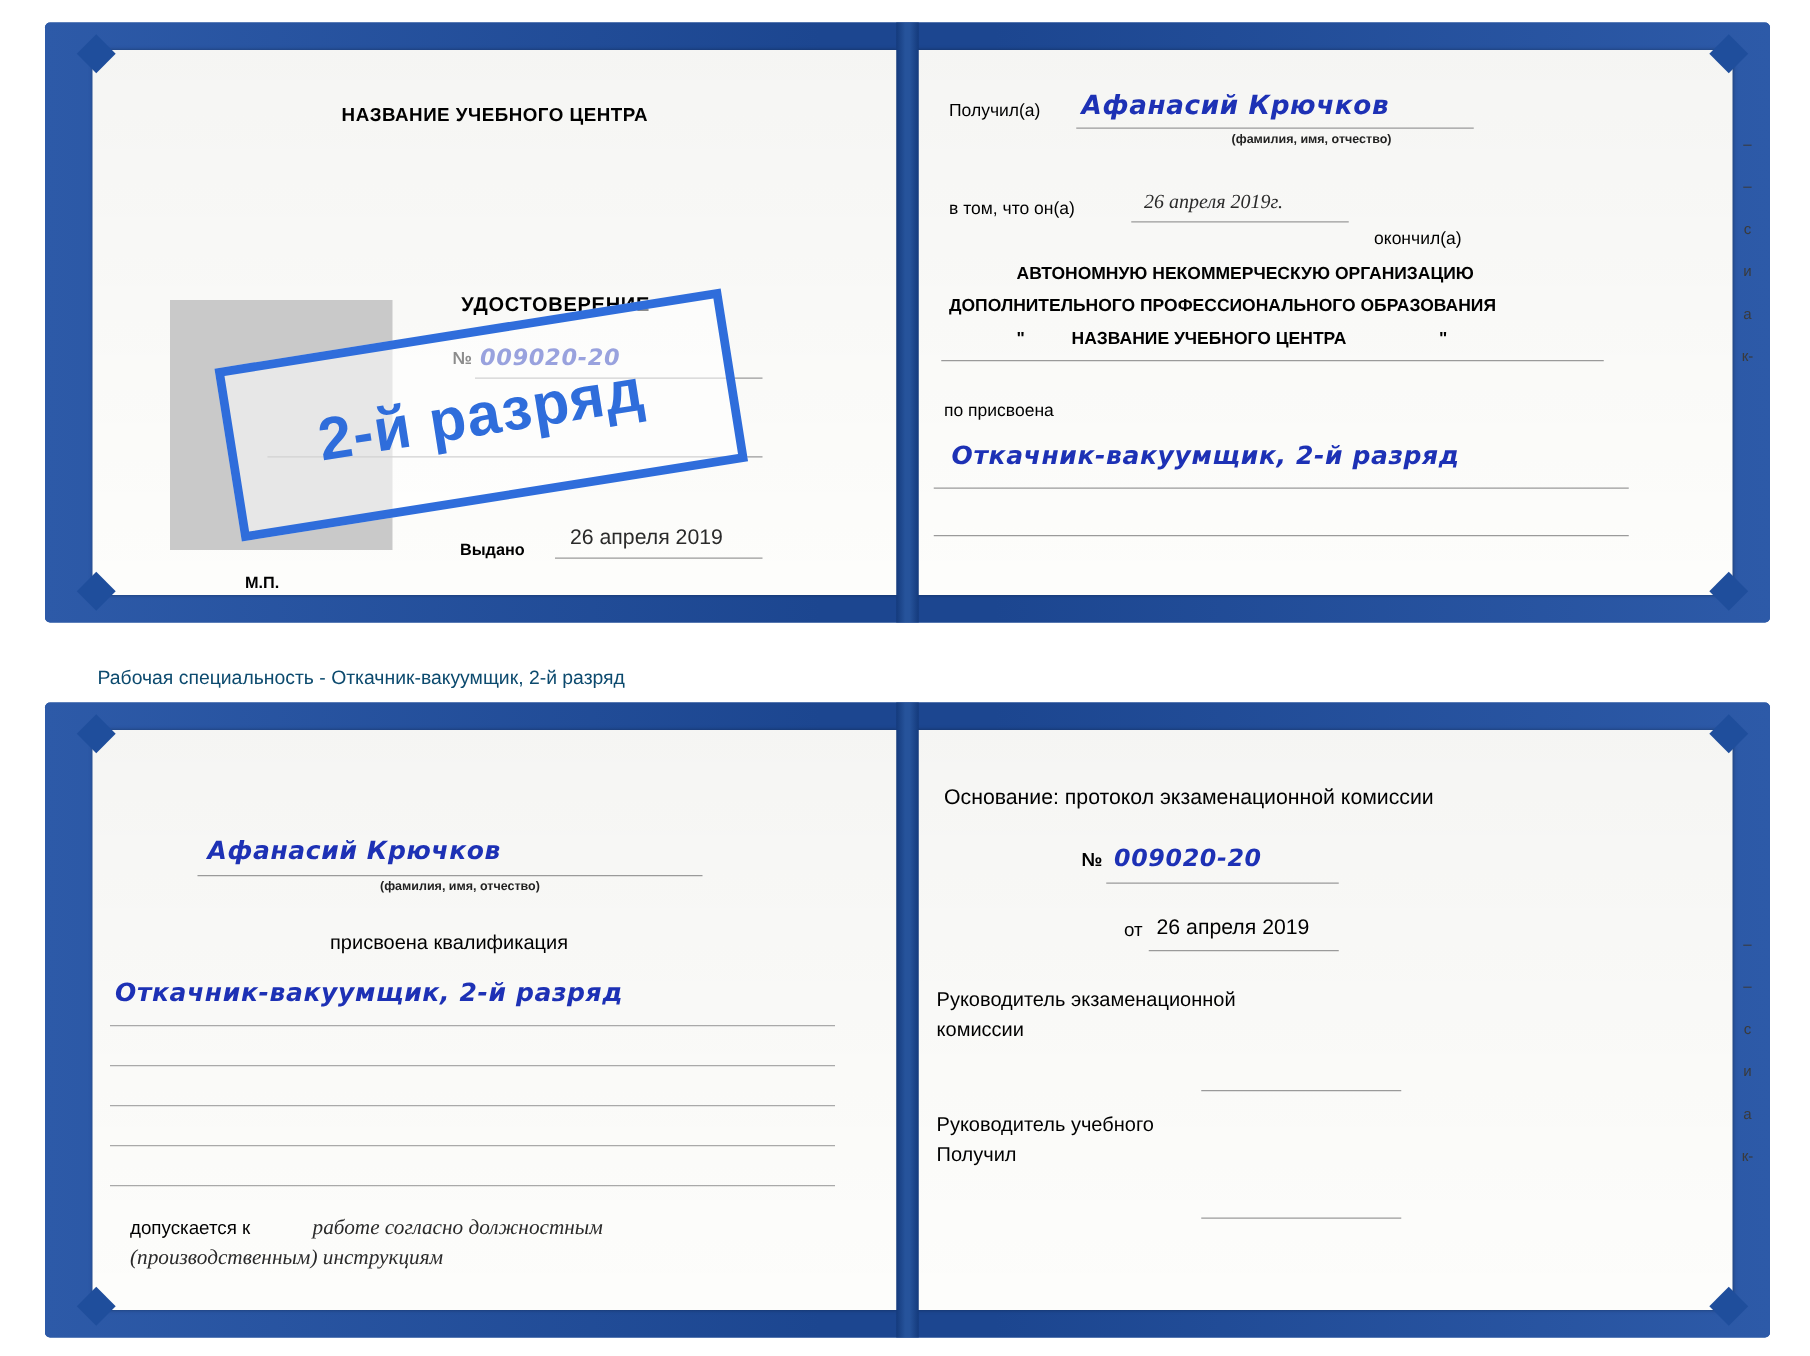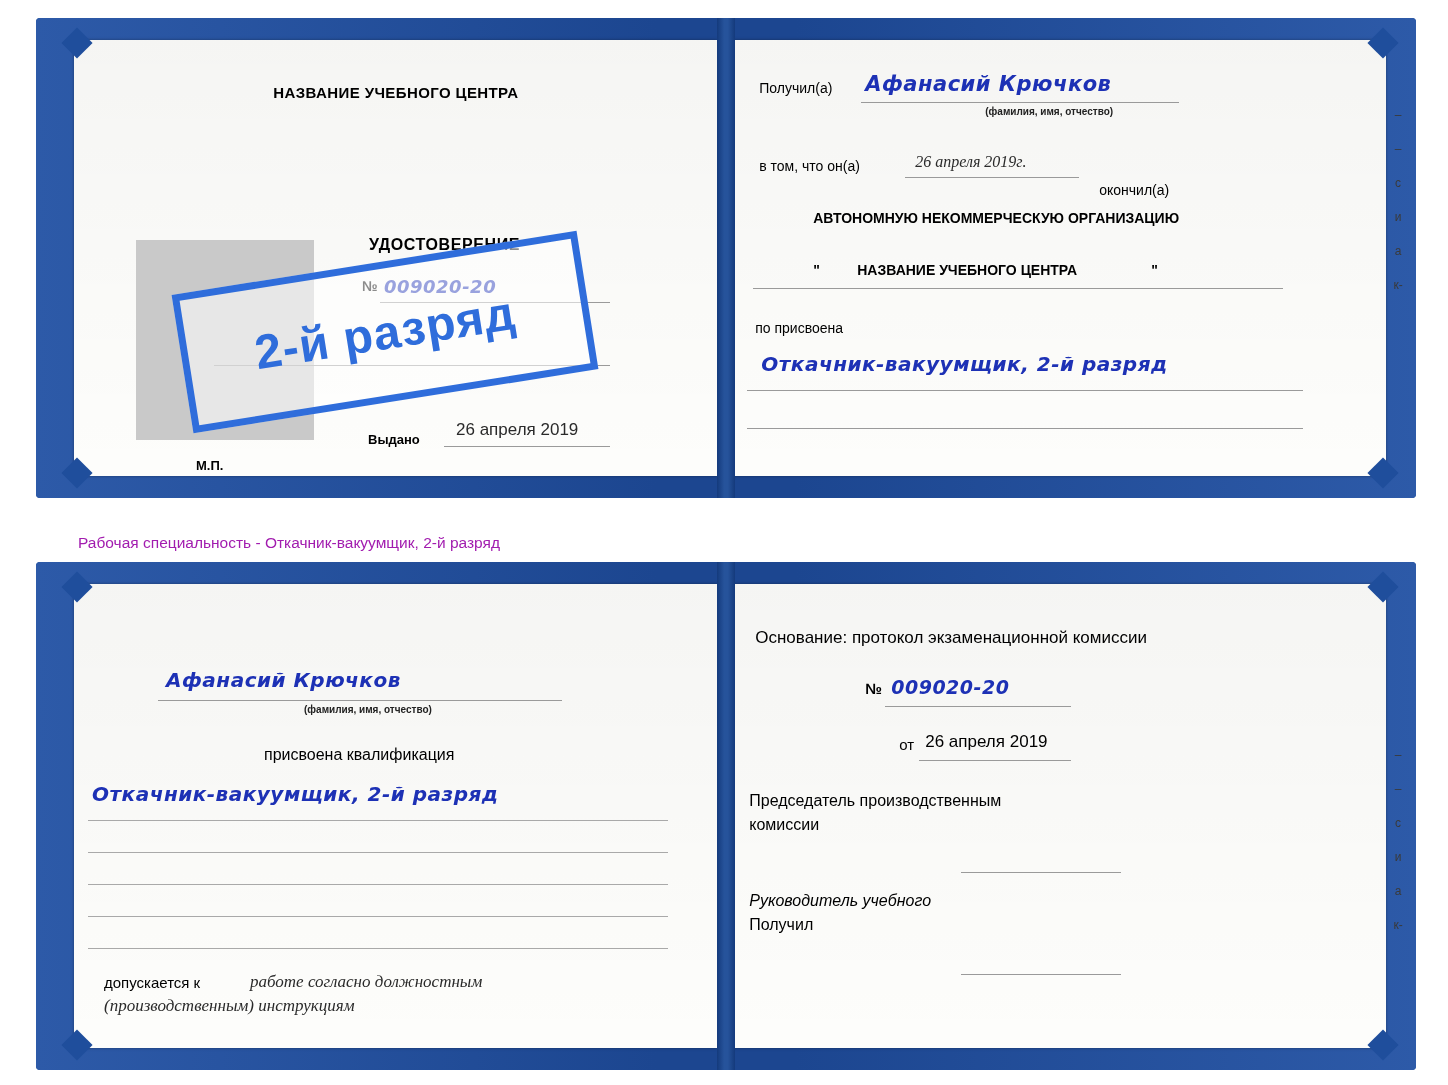--- a/index.html
+++ b/index.html
@@ -106,21 +106,21 @@
     background: rgba(255,255,255,0.55);
     z-index: 9;
     letter-spacing: 1px;
   }
 
   .caption {
     position: absolute;
     left: 78px;
     top: 534px;
     font-size: 15.5px;
-    color: #a21caf;
+    color: #0c4a6e;
   }
 
   
   .wash {
     position: absolute;
     inset: 0;
     background: linear-gradient(180deg, rgba(0,0,0,0.03), rgba(0,0,0,0));
     pointer-events: none;
   }
   .ruled { position:absolute; border-bottom: 1px solid #a9a9a9; }
@@ -165,20 +165,21 @@
     <div class="t hand" style="left:142px; top:32px; font-size:21px;">Афанасий Крючков</div>
     <div class="center-line" style="left:138px; top:62px; width:318px;"></div>
     <div class="t tiny" style="left:262px; top:66px;">(фамилия, имя, отчество)</div>
 
     <div class="t" style="left:36px; top:118px; font-size:14px;">в том, что он(а)</div>
     <div class="t hand-black" style="left:192px; top:113px; font-size:16px;">26 апреля 2019г.</div>
     <div class="center-line" style="left:182px; top:137px; width:174px;"></div>
     <div class="t" style="left:376px; top:118px; font-size:14px;margin-top:24px;">окончил(а)</div>
 
     <div class="t bold" style="left:90px; top:170px; font-size:14px;">АВТОНОМНУЮ НЕКОММЕРЧЕСКУЮ ОРГАНИЗАЦИЮ</div>
+    <div class="t bold" style="left:36px; top:196px; font-size:14px;">ДОПОЛНИТЕЛЬНОГО ПРОФЕССИОНАЛЬНОГО ОБРАЗОВАНИЯ</div>
     <div class="t bold" style="left:90px; top:222px; font-size:14px;">"</div>
     <div class="t bold" style="left:134px; top:222px; font-size:14px;">НАЗВАНИЕ УЧЕБНОГО ЦЕНТРА</div>
     <div class="t bold" style="left:428px; top:222px; font-size:14px;">"</div>
     <div class="center-line" style="left:30px; top:248px; width:530px;"></div>
 
     <div class="t" style="left:32px; top:280px; font-size:14px;">по присвоена</div>
 
     <div class="t hand" style="left:38px; top:312px; font-size:20px;">Откачник-вакуумщик, 2-й разряд</div>
 
     <div class="center-line" style="left:24px; top:350px; width:556px;"></div>
@@ -236,25 +237,25 @@
     <div class="t" style="left:32px; top:44px; font-size:17px;">Основание: протокол экзаменационной комиссии</div>
 
     <div class="t bold" style="left:142px; top:96px; font-size:15px;">№</div>
     <div class="t hand" style="left:168px; top:92px; font-size:19px;">009020-20</div>
     <div class="center-line" style="left:162px; top:122px; width:186px;"></div>
 
     <div class="t" style="left:176px; top:152px; font-size:15px;">от</div>
     <div class="t" style="left:202px; top:148px; font-size:17px;">26 апреля 2019</div>
     <div class="center-line" style="left:196px; top:176px; width:152px;"></div>
 
-    <div class="t" style="left:26px; top:208px; font-size:16px;">Председатель производственным</div>
+    <div class="t" style="left:26px; top:208px; font-size:16px;">Руководитель экзаменационной</div>
     <div class="t" style="left:26px; top:232px; font-size:16px;">комиссии</div>
     <div class="center-line" style="left:238px; top:288px; width:160px;"></div>
 
-    <div class="t" style="left:26px; top:308px; font-size:16px;font-style:italic;">Руководитель учебного</div>
+    <div class="t" style="left:26px; top:308px; font-size:16px;">Руководитель учебного</div>
     <div class="t" style="left:26px; top:332px; font-size:16px;">Получил</div>
     <div class="center-line" style="left:238px; top:390px; width:160px;"></div>
   </div>
 
   <div class="edge-marks" style="top:176px;">
     <div>–</div>
     <div>–</div>
     <div>с</div>
     <div>и</div>
     <div>а</div>

